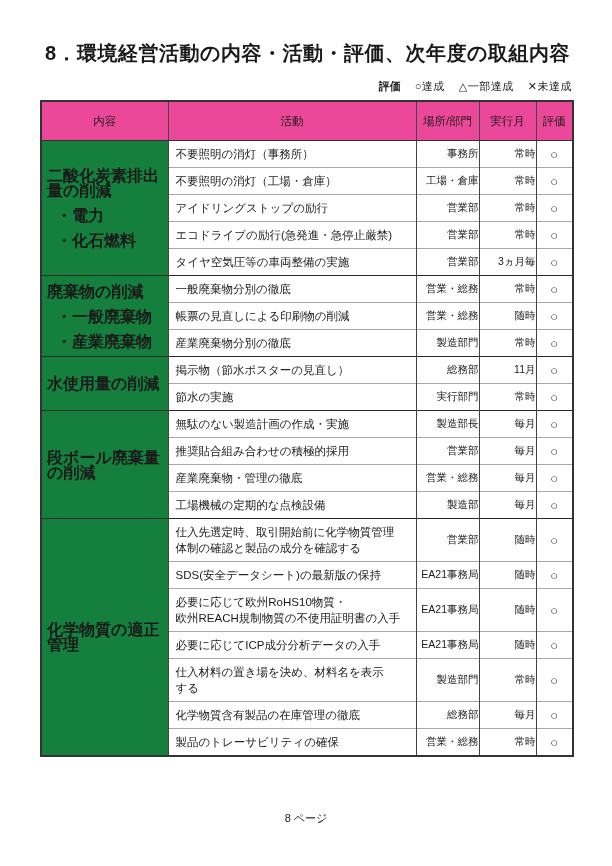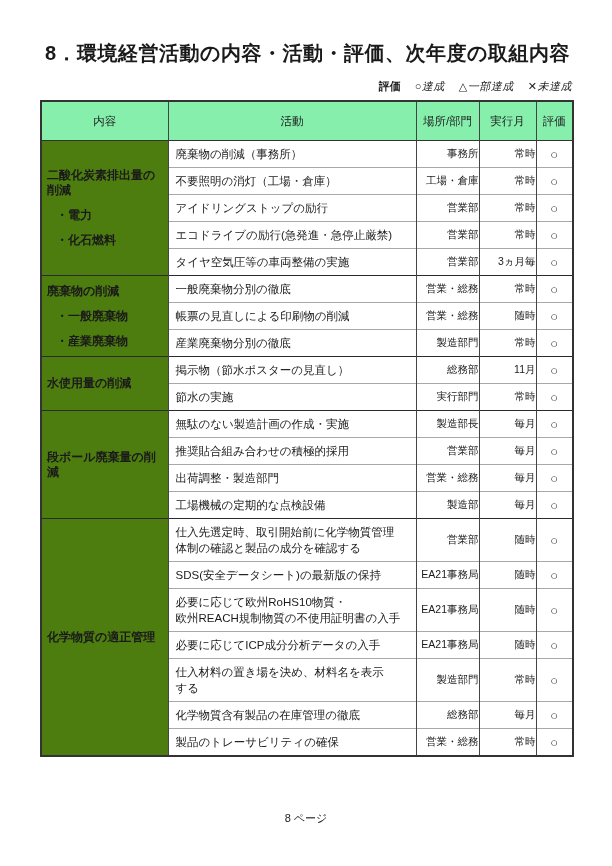--- a/index.html
+++ b/index.html
@@ -30,52 +30,52 @@
     position: absolute;
     top: 79px;
     right: 40px;
     font-size: 11px;
     display: flex;
     align-items: center;
     gap: 14px;
     white-space: nowrap;
   }
   .legend-label { font-weight: bold; }
-  .legend-item { letter-spacing: 0.5px; font-style: italic; }
+  .legend-item { letter-spacing: 0.5px; }
   table.activities {
     position: absolute;
     top: 100px;
     left: 40px;
     width: 532px;
     border-collapse: collapse;
     table-layout: fixed;
     font-size: 11.5px;
     border: 2px solid #333;
   }
   table.activities th {
-    background: #86efac;
+    background: #ec4899;
     height: 36px;
     font-weight: normal;
     font-size: 11.5px;
     text-align: center;
     vertical-align: middle;
     border: 1px solid #444;
     border-bottom: 1.5px solid #333;
   }
   table.activities td {
     border-left: 1px solid #444;
     border-right: 1px solid #444;
     border-top: 1px solid #a8a8a8;
     vertical-align: middle;
   }
   tr.section-start td { border-top: 1.5px solid #2a2a2a; }
   td.category-cell {
-    background: #4d7c0f;
+    background: #15803d;
     font-weight: bold;
-    font-size: 12px;
+    font-size: 16px;
     padding: 4px 2px 4px 5px;
     line-height: 15px;
   }
   td.category-cell .cat-sub {
     padding-left: 9px;
     margin-top: 10px;
   }
   td.activity-cell {
     text-align: left;
     padding: 5px 3px 5px 7px;
@@ -132,21 +132,21 @@
         <th>評価</th>
       </tr>
   </thead>
   <tbody id="table-body">
       <tr class="section-start">
         <td class="category-cell" rowspan="5">
           <div class="cat-title">二酸化炭素排出量の削減</div>
           <div class="cat-sub">・電力</div>
           <div class="cat-sub">・化石燃料</div>
         </td>
-        <td class="activity-cell">廃棄物の削減（事務所）</td>
+        <td class="activity-cell">不要照明の消灯（事務所）</td>
         <td class="place-cell">事務所</td>
         <td class="month-cell">常時</td>
         <td class="eval-cell">○</td>
       </tr>
       <tr>
         <td class="activity-cell">不要照明の消灯（工場・倉庫）</td>
         <td class="place-cell">工場・倉庫</td>
         <td class="month-cell">常時</td>
         <td class="eval-cell">○</td>
       </tr>
@@ -215,21 +215,21 @@
         <td class="month-cell">毎月</td>
         <td class="eval-cell">○</td>
       </tr>
       <tr>
         <td class="activity-cell">推奨貼合組み合わせの積極的採用</td>
         <td class="place-cell">営業部</td>
         <td class="month-cell">毎月</td>
         <td class="eval-cell">○</td>
       </tr>
       <tr>
-        <td class="activity-cell">出荷調整・製造部門</td>
+        <td class="activity-cell">産業廃棄物・管理の徹底</td>
         <td class="place-cell">営業・総務</td>
         <td class="month-cell">毎月</td>
         <td class="eval-cell">○</td>
       </tr>
       <tr>
         <td class="activity-cell">工場機械の定期的な点検設備</td>
         <td class="place-cell">製造部</td>
         <td class="month-cell">毎月</td>
         <td class="eval-cell">○</td>
       </tr>

